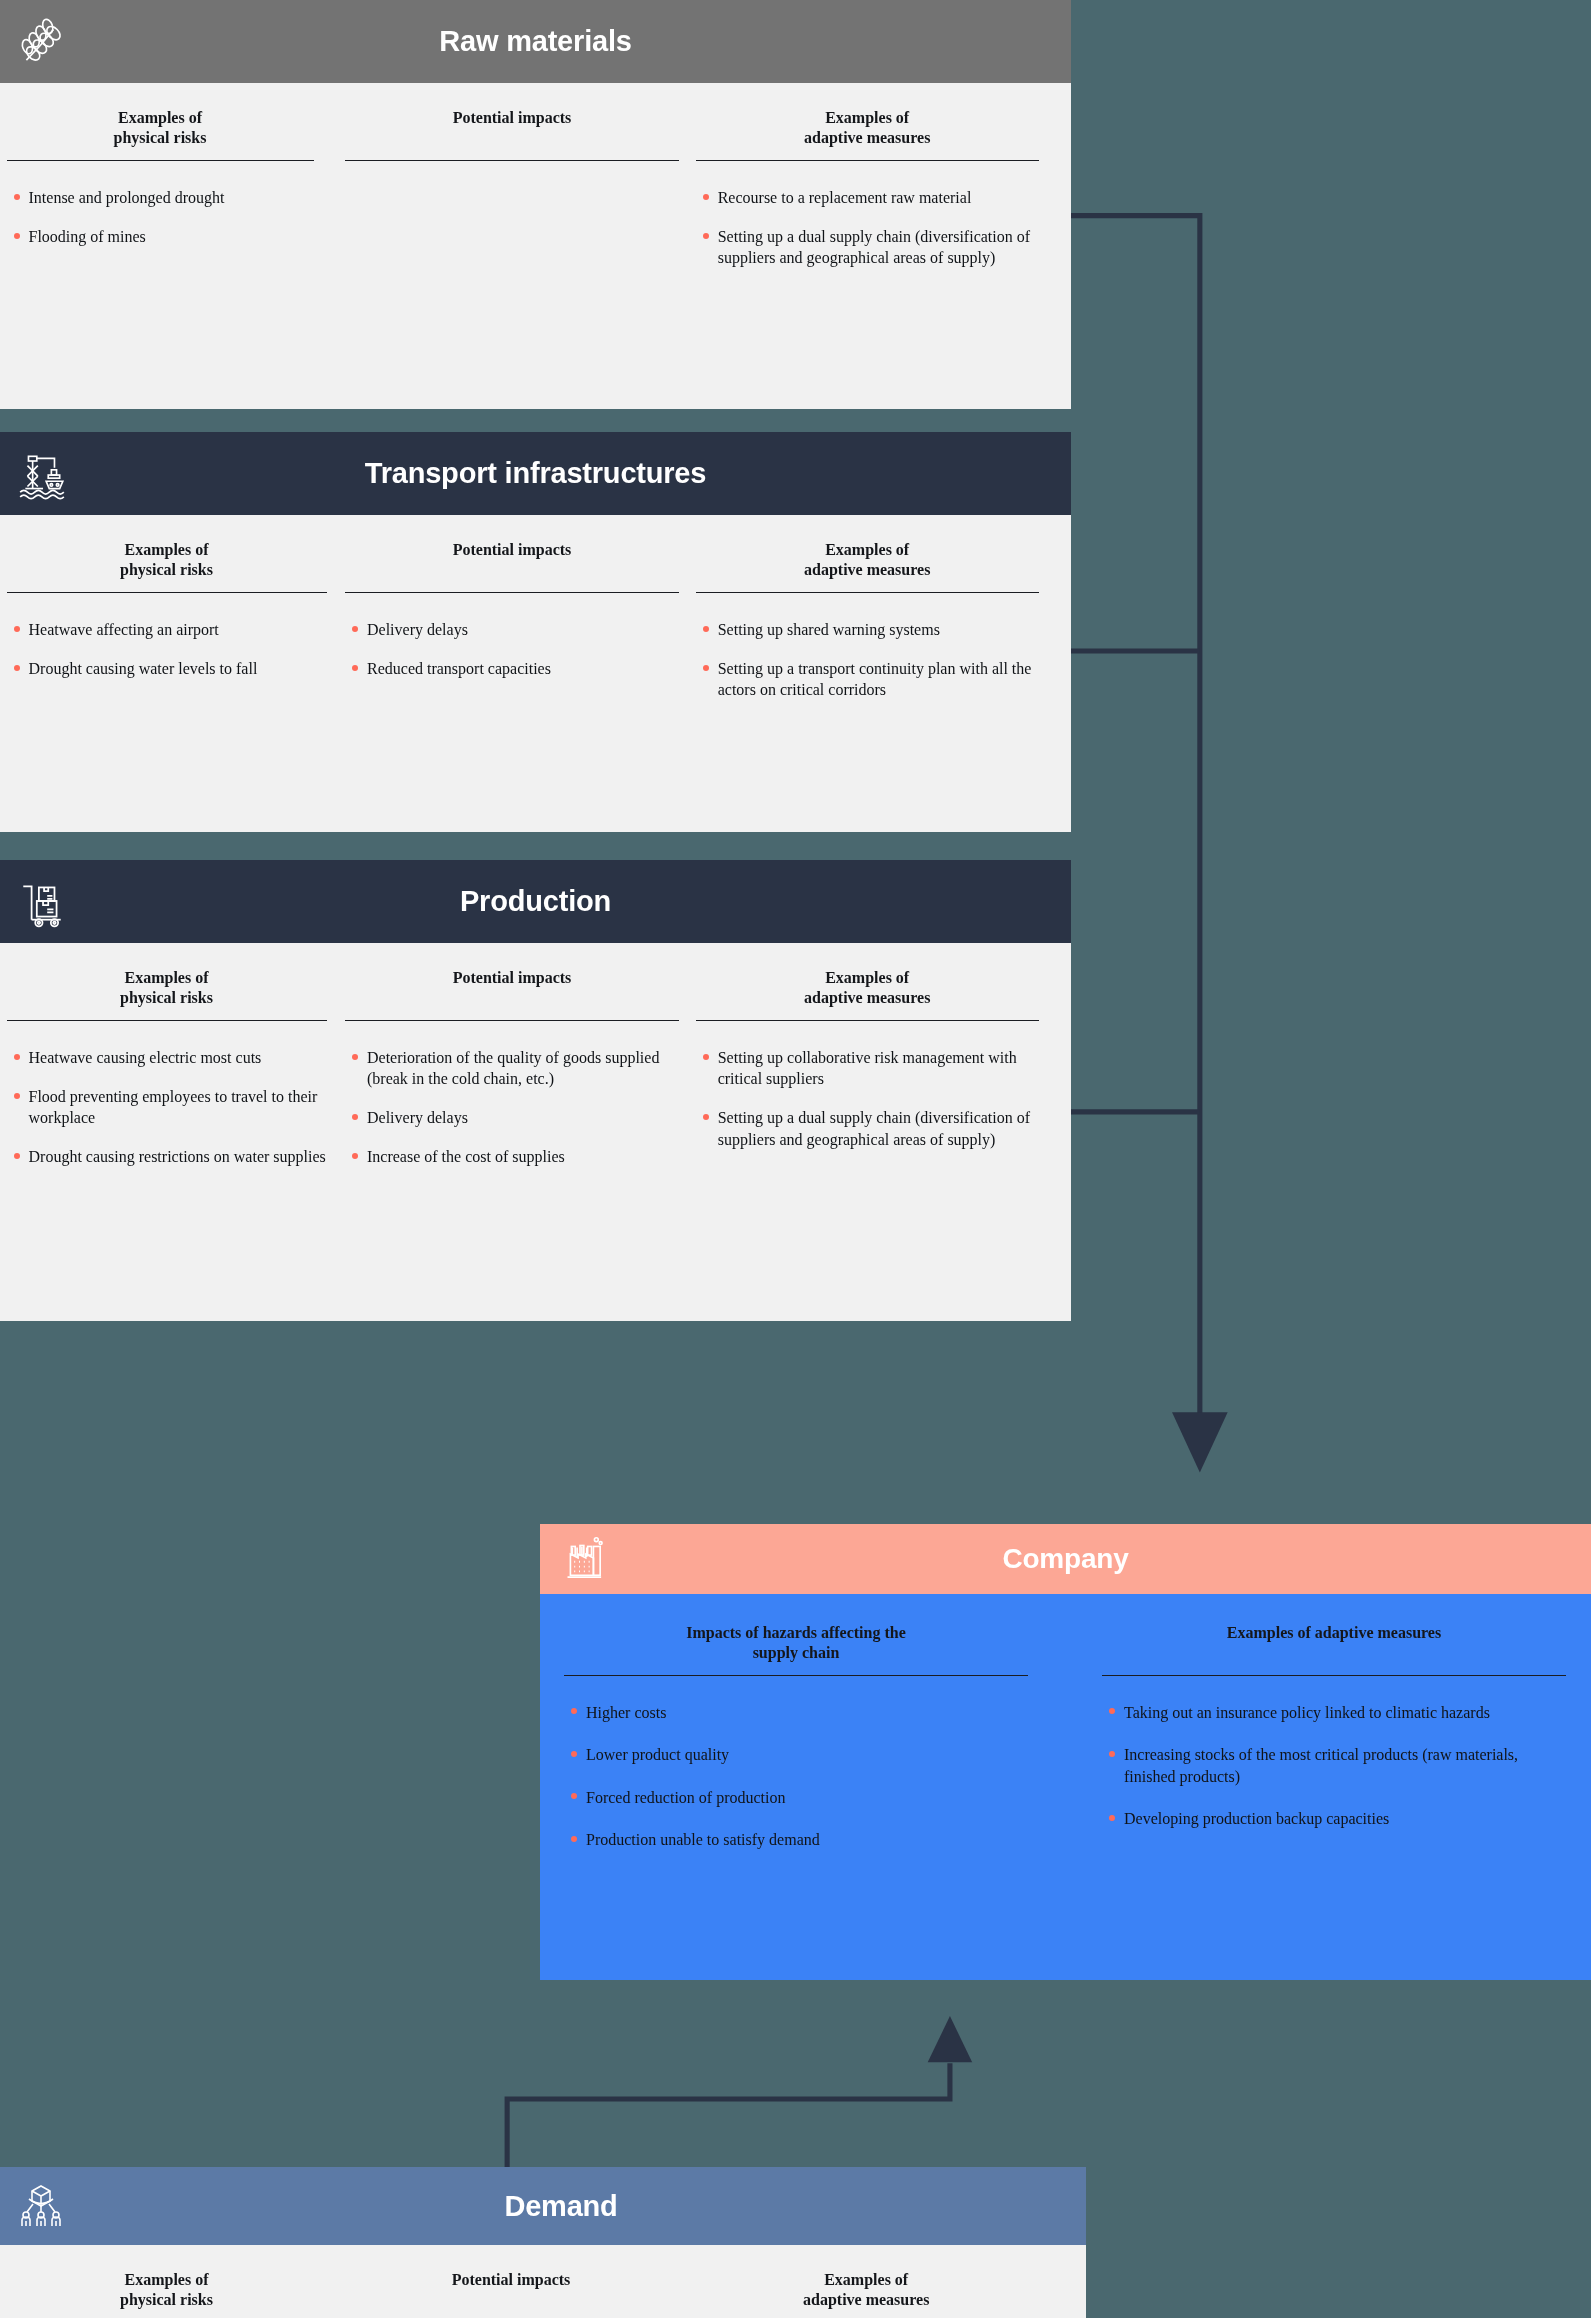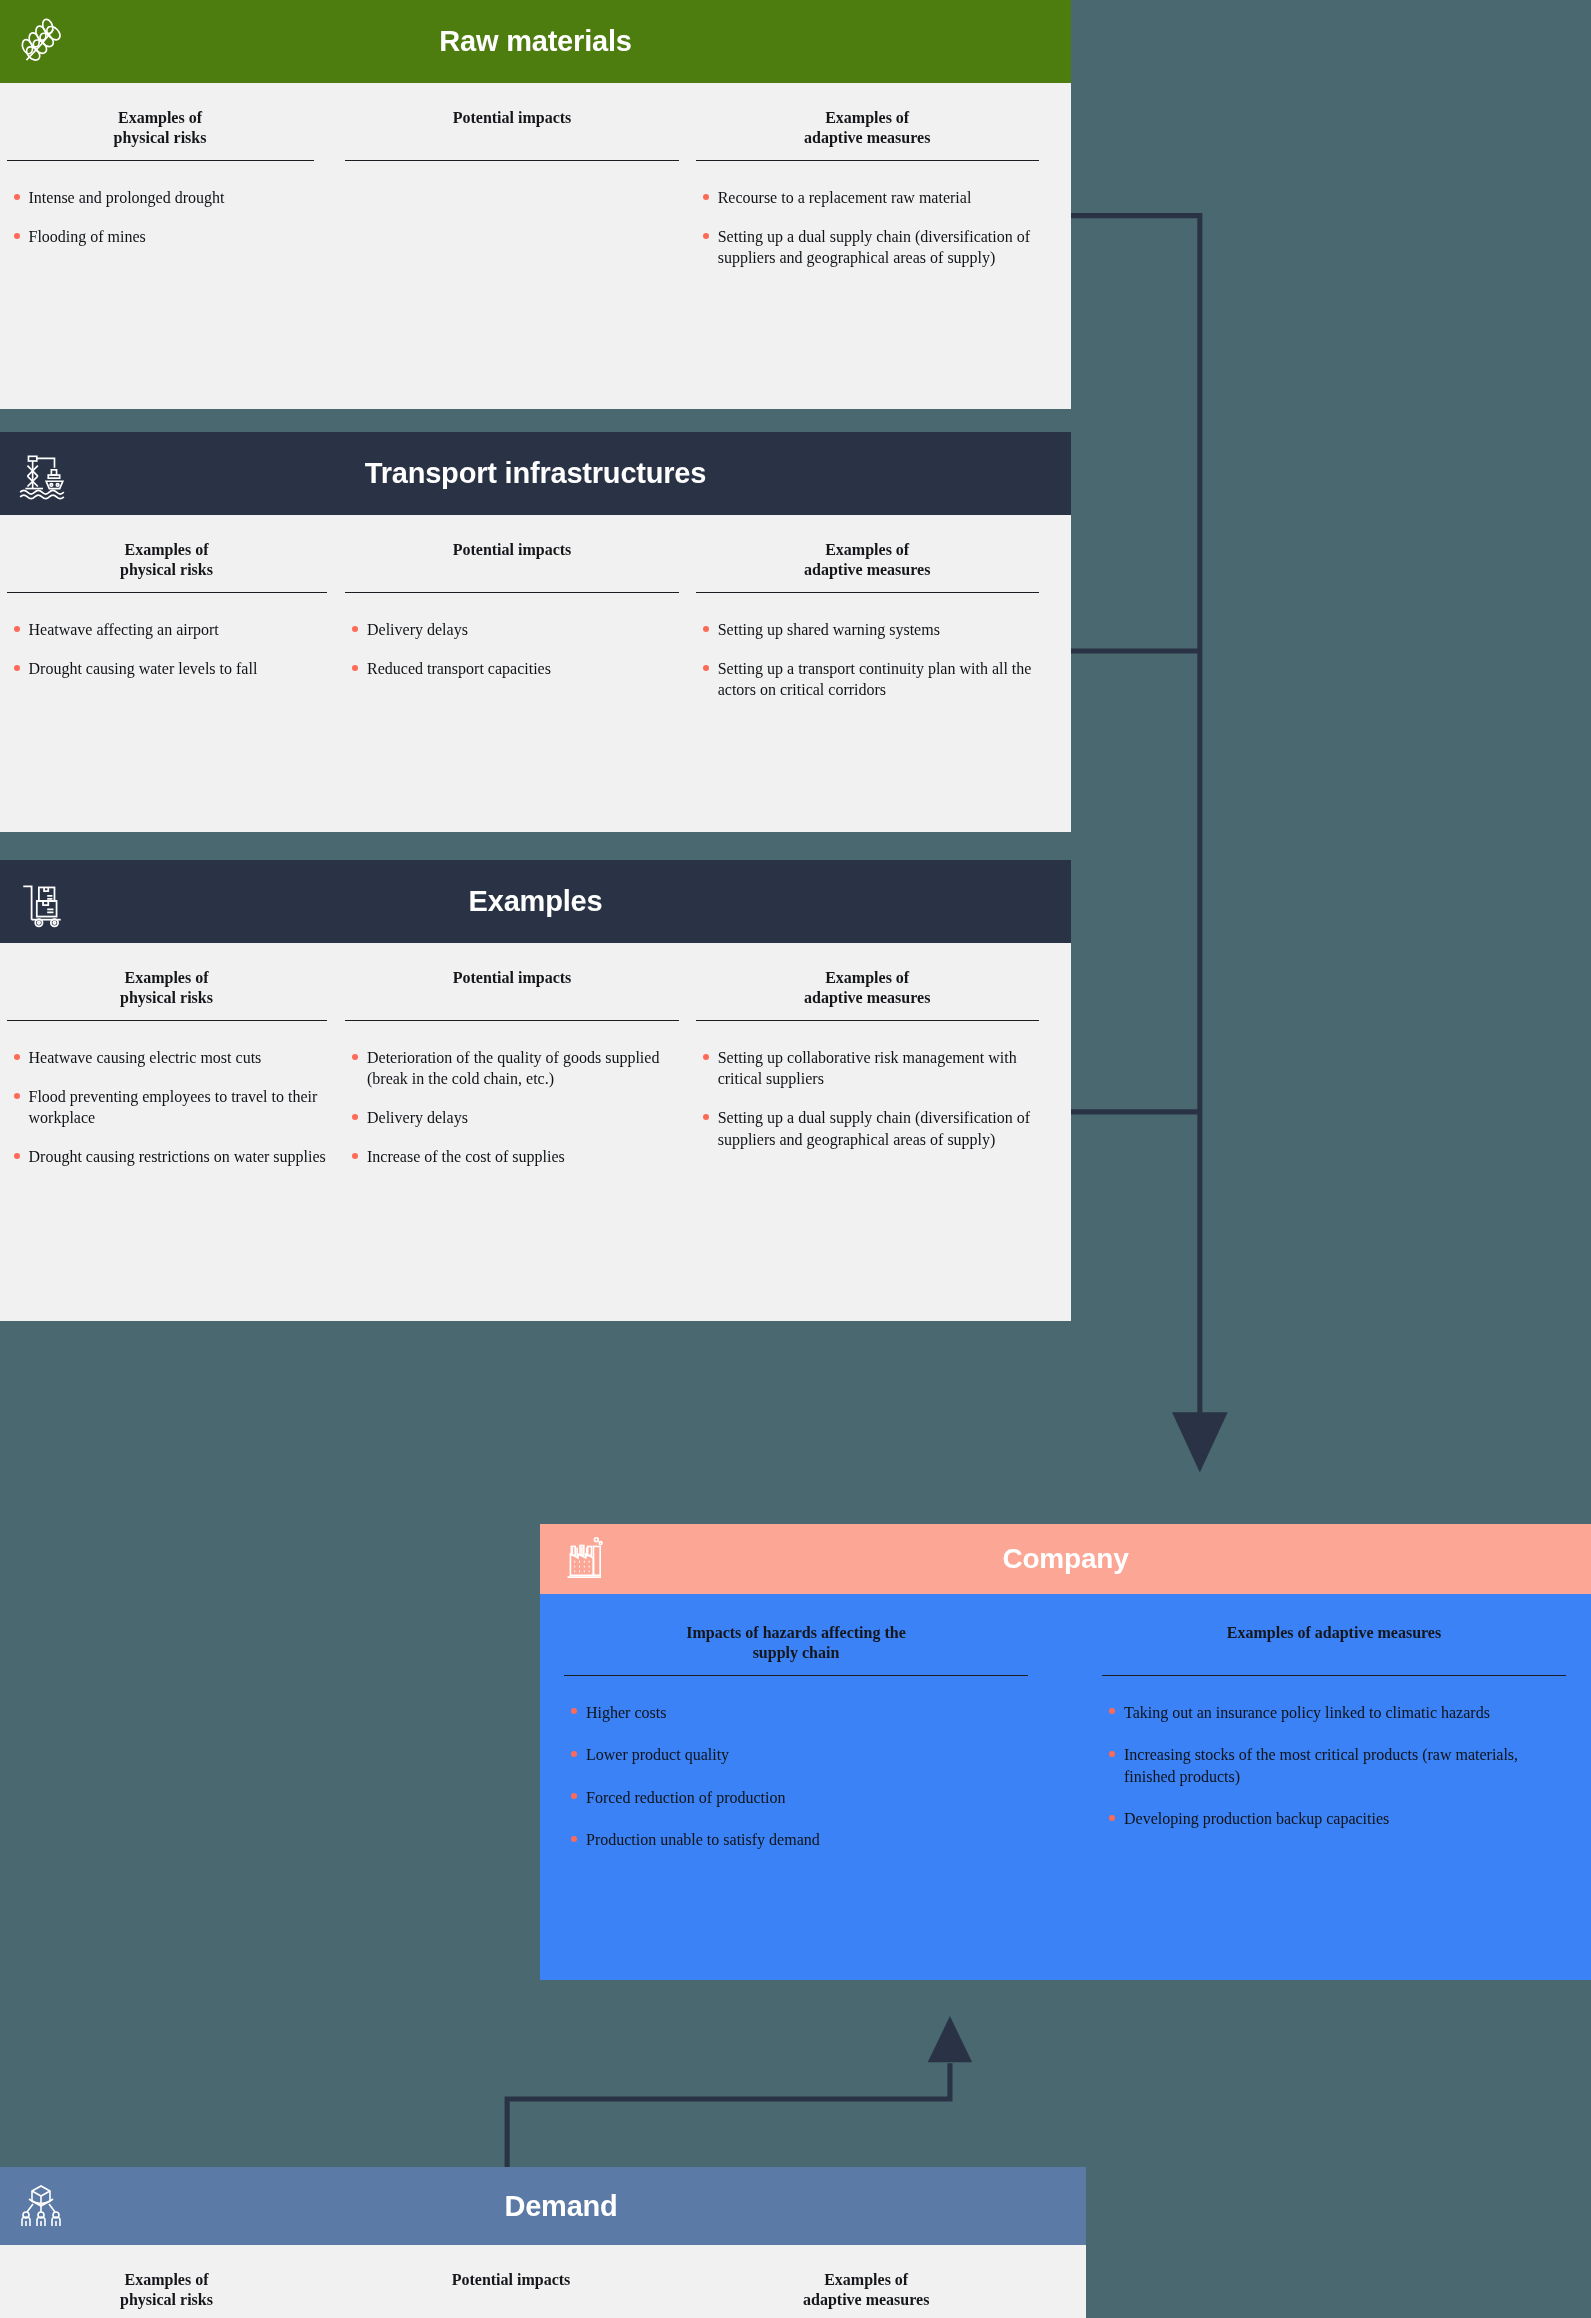--- a/index.html
+++ b/index.html
@@ -55,21 +55,21 @@
     content: "";
     position: absolute;
     left: 7.4px; top: 6.5px;
     width: 6px; height: 6px;
     border-radius: 50%;
     background: #ff6a58;
   }
 
   
   #card-raw { left: 0; top: 0; width: 1071px; height: 409px; }
-  #card-raw .card-head { background: #4d7c0f; }
+  #card-raw .card-head { background: #737373; }
   #card-raw .card-body { padding: 20.4px 0 0 0; }
   #card-raw .c1 { width: 320px; padding: 0 13px 0 0; margin-left: 6.5px; }
   #card-raw .c2 { width: 334px; margin-left: 18.5px; }
   #card-raw .c3 { width: 343px; margin-left: 16.7px; }
 
   
   #card-transport { left: 0; top: 432px; width: 1071px; height: 400px; }
   #card-transport .card-head { background: #2a3345; }
   #card-transport .card-body { padding: 20.4px 0 0 0; }
   #card-transport .c1 { width: 320px; margin-left: 6.5px; }
@@ -236,21 +236,21 @@
           <path d="M60 38 L70 38 M60 44 L70 44"></path>
           <rect x="40" y="48" width="38" height="30"></rect>
           <path d="M52 48 L52 56 L62 56 L62 48"></path>
           <path d="M60 64 L72 64 M60 70 L72 70"></path>
           <circle cx="44" cy="90" r="7"></circle>
             <circle cx="44" cy="90" r="2.4"></circle>
           <circle cx="74" cy="90" r="7"></circle>
             <circle cx="74" cy="90" r="2.4"></circle>
         </svg>
       </span>
-      <span class="card-title">Examples</span>
+      <span class="card-title">Production</span>
     </div>
     <div class="card-body">
       <div class="col c1">
         <div class="col-head">
           <span><span>Examples of</span><br><span>physical risks</span></span>
         </div>
         <div class="col-rule"></div>
         <ul class="bullets">
           <li>Heatwave causing electric most cuts</li>
           <li>Flood preventing employees to travel to their workplace</li>

